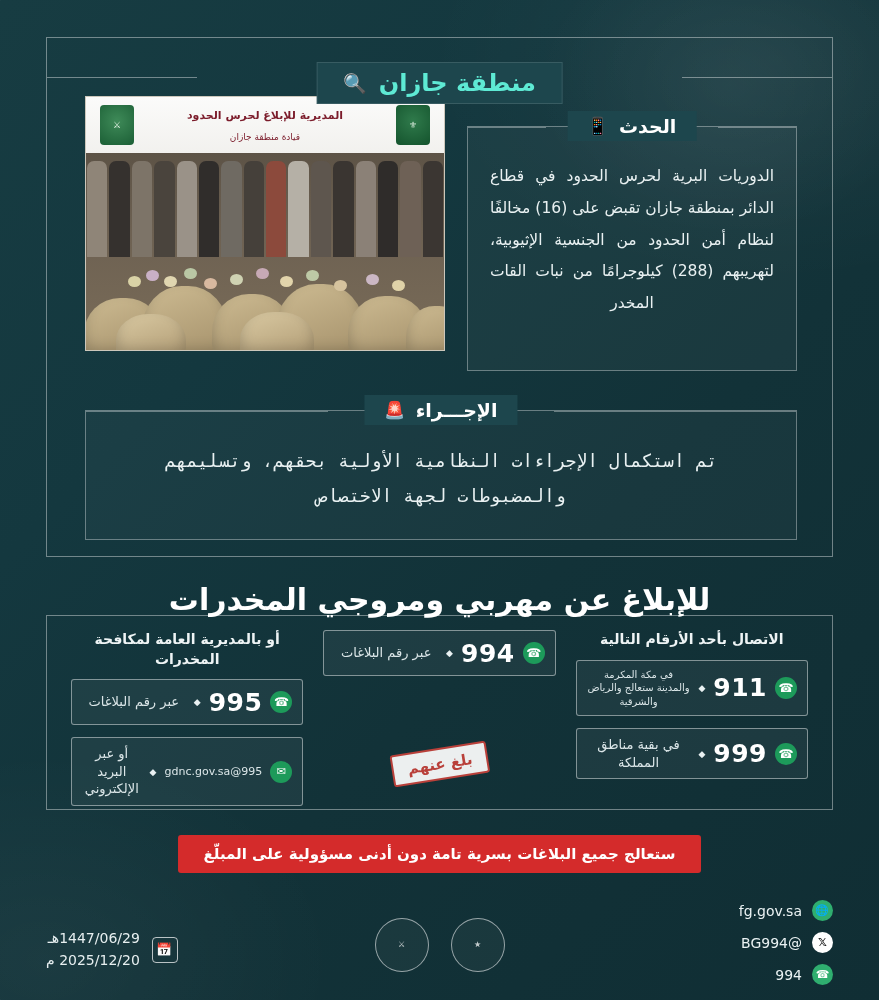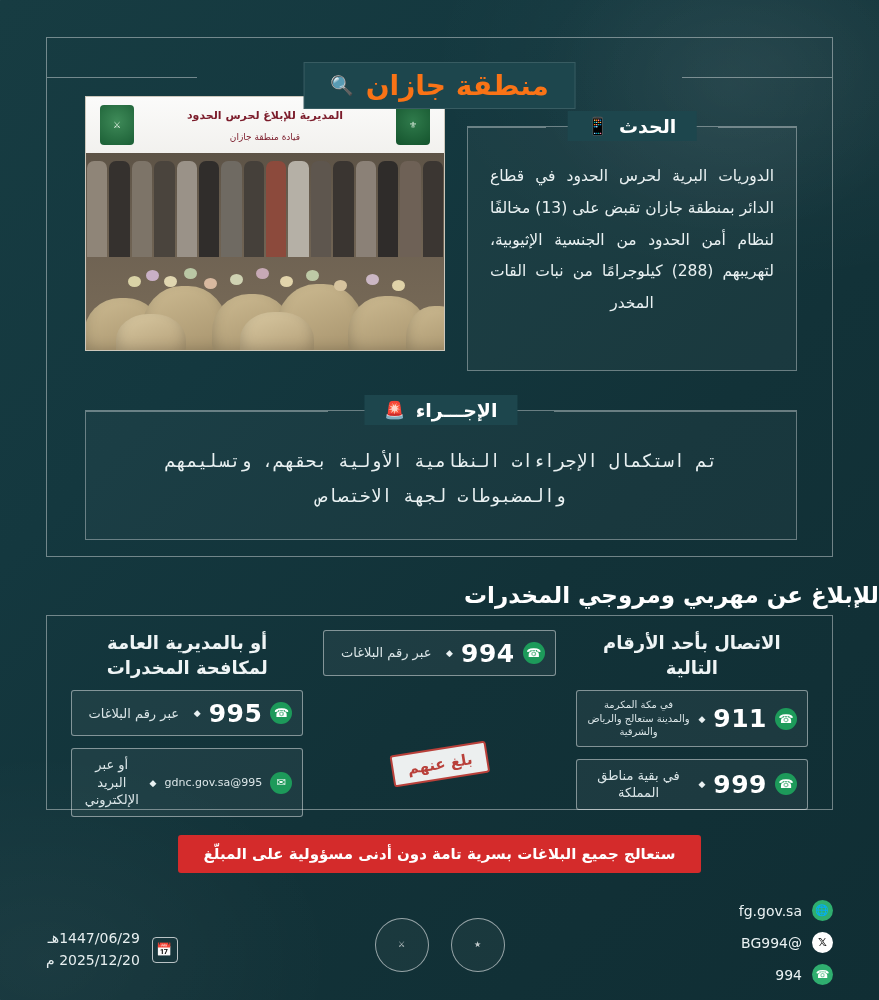--- a/index.html
+++ b/index.html
@@ -45,21 +45,21 @@
     position: absolute;
     left: 50%; top: 24px;
     transform: translateX(-50%);
     background: #1d464d;
     padding: 6px 26px;
     display: flex; align-items: center; gap: 12px;
     border: 1px solid rgba(255,255,255,0.12);
     z-index: 3;
   }
   .title-chip .t {
-    color: #f97316; font-size: 28px; font-weight: bold; letter-spacing: 0.2px;
+    color: #5eead4; font-size: 24px; font-weight: bold; letter-spacing: 0.2px;
     white-space: nowrap;
   }
   .title-chip .ico { font-size: 19px; color: #e7eef0; line-height: 1; }
   .title-rule {
     position: absolute; top: 39px; height: 1px;
     background: rgba(255,255,255,0.40);
     z-index: 1;
   }
   .title-rule.r-right { right: 0; width: 150px; }
   .title-rule.r-left  { left: 0; width: 150px; }
@@ -143,37 +143,37 @@
   .action-text {
     padding: 34px 34px 16px 34px;
     color: #e9f1f2; font-size: 18px; line-height: 1.95;
     text-align: center;
     font-family: Liberation Mono, monospace;
   }
 
   
   .report-title {
     position: absolute; left: 0; right: 0; top: 582px;
-    text-align: right;
-    color: #ffffff; font-size: 23px; font-weight: bold;
+    text-align: center;
+    color: #ffffff; font-size: 30px; font-weight: bold;
   }
   .report-frame {
     position: absolute;
     left: 46px; top: 615px;
     width: 787px; height: 195px;
     border: 1px solid rgba(255,255,255,0.40);
   }
   .cols { display: flex; height: 100%; padding: 14px 14px 12px 14px; gap: 0; }
   .col { flex: 1; padding: 0 10px; position: relative; }
   .col + .col::after {
     content: ""; position: absolute; top: 6px; bottom: 6px; right: -1px;
     width: 1px; background: rgba(255,255,255,0.0);
   }
   .col-head {
-    text-align: center; color: #eef4f5; font-size: 18px;
+    text-align: center; color: #eef4f5; font-size: 14px;
     margin-bottom: 10px; line-height: 1.4; font-weight: bold;
   }
   .num-card {
     border: 1px solid rgba(255,255,255,0.45);
     background: rgba(255,255,255,0.05);
     border-radius: 3px;
     display: flex; align-items: center; gap: 8px;
     padding: 7px 10px;
     margin-bottom: 12px;
     min-height: 46px;
@@ -323,21 +323,21 @@
       </div>
     </div>
 
     <div class="event-box">
       <div class="chip-rule" style="right:0; width:78px;"></div>
       <div class="chip-rule" style="left:0; width:78px;"></div>
       <div class="box-chip">
         <span class="t">الحدث</span>
         <span class="ico">📱</span>
       </div>
-      <div class="box-text">الدوريات البرية لحرس الحدود في قطاع الدائر بمنطقة جازان تقبض على (13) مخالفًا لنظام أمن الحدود من الجنسية الإثيوبية، لتهريبهم (288) كيلوجرامًا من نبات القات المخدر</div>
+      <div class="box-text">الدوريات البرية لحرس الحدود في قطاع الدائر بمنطقة جازان تقبض على (16) مخالفًا لنظام أمن الحدود من الجنسية الإثيوبية، لتهريبهم (288) كيلوجرامًا من نبات القات المخدر</div>
     </div>
 
     <div class="action-box">
       <div class="chip-rule" style="right:0; width:242px;"></div>
       <div class="chip-rule" style="left:0; width:242px;"></div>
       <div class="box-chip">
         <span class="t">الإجـــراء</span>
         <span class="ico">🚨</span>
       </div>
       <div class="action-text">تم استكمال الإجراءات النظامية الأولية بحقهم، وتسليمهم والمضبوطات لجهة الاختصاص</div>

